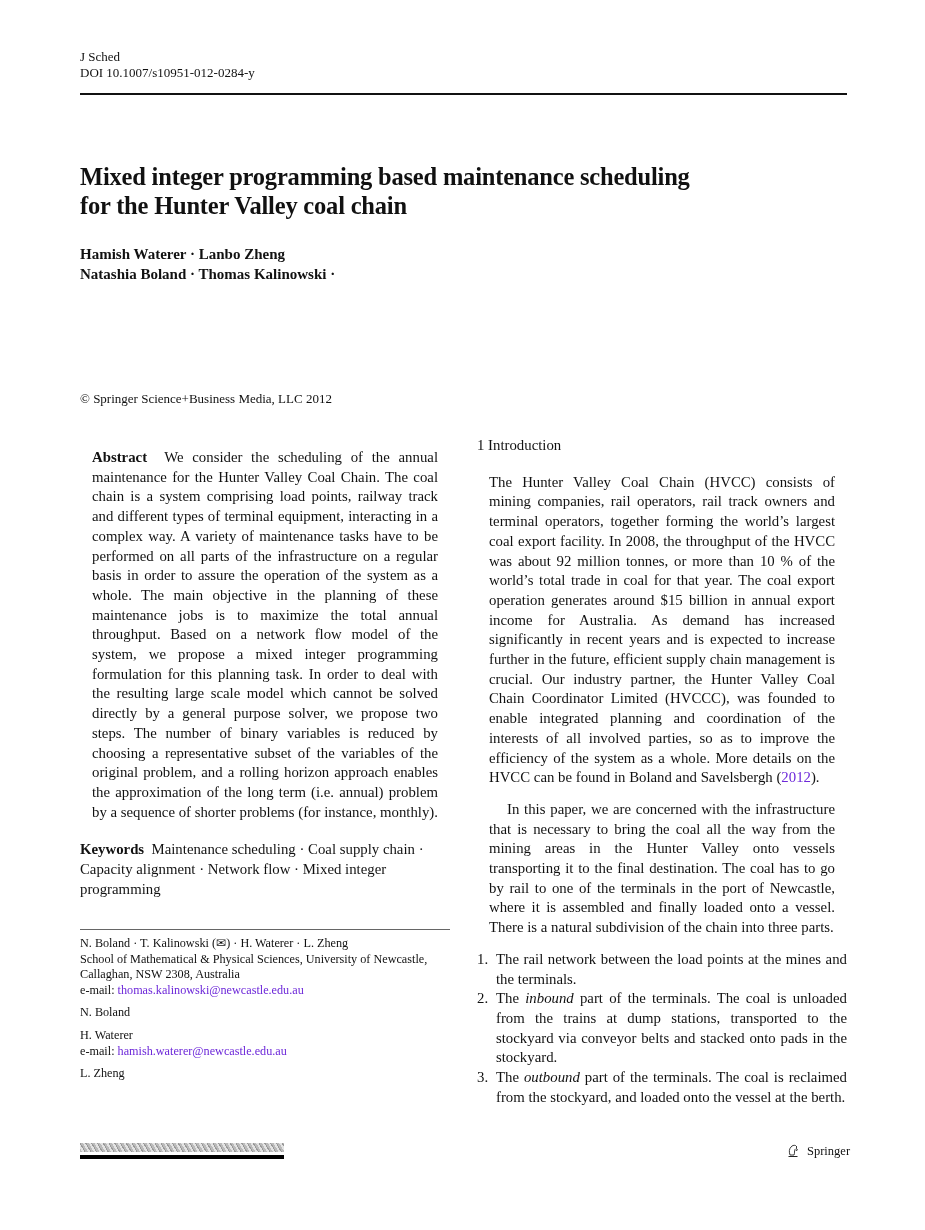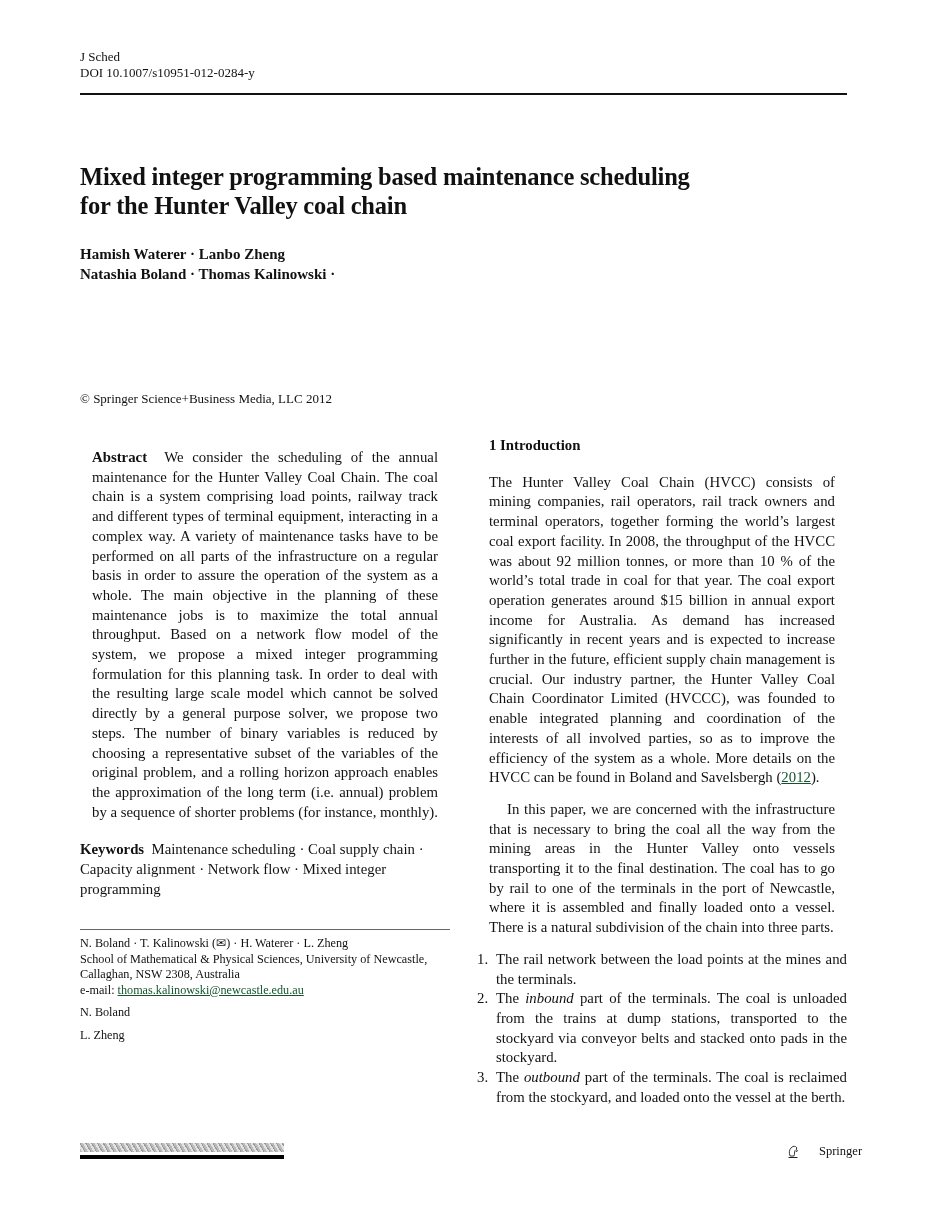--- a/index.html
+++ b/index.html
@@ -14,35 +14,35 @@
     font-size: 24.5px; font-weight: bold; line-height: 29px; margin: 0; letter-spacing: -0.2px;
   }
   .authors { position: absolute; left: 80px; top: 244px; font-size: 15px; font-weight: bold; line-height: 20px; }
   .copyright { position: absolute; left: 80px; top: 391px; font-size: 13px; }
   .col { position: absolute; top: 436px; width: 370px; font-size: 14.8px; line-height: 19.7px; }
   .col-left { left: 80px; }
   .col-right { left: 477px; }
   .justify { text-align: justify; margin: 12px; }
   .abstract-label, .kw-label { font-weight: bold; }
   .keywords { margin-top: 18px; text-align: left; }
-  .sec-head { font-weight: bold; margin: 0 0 17px 12px; font-size: 14.8px; }
+  .sec-head { font-weight: normal; margin: 0 0 17px 0; font-size: 14.8px; }
   .indent { text-indent: 18px; }
   ol.parts { list-style: none; padding: 0; margin: 8px 0 0 0; }
   ol.parts li { position: relative; padding-left: 19px; text-align: justify; }
   ol.parts li .num { position: absolute; left: 0; top: 0; }
-  .link { color: #14532d; text-decoration: underline; }
+  .link { color: #6d28d9; }
   .foot-rule { position: absolute; left: 80px; top: 929px; width: 370px; height: 1px; background: #666; }
   .footnote { position: absolute; left: 80px; top: 936px; width: 370px; font-size: 12.2px; line-height: 15.6px; }
   .fn-block { margin-bottom: 7px; }
   .barcode {
     position: absolute; left: 80px; top: 1143px; width: 204px; height: 9px;
     background: repeating-linear-gradient(60deg, #bbb 0 2px, #e4e4e4 2px 4px, #999 4px 5px);
   }
   .bar-black { position: absolute; left: 80px; top: 1155px; width: 204px; height: 4px; background: #000; }
-  .springer { position: absolute; left: 787px; top: 1144px; font-size: 12.5px; display: flex; align-items: center; gap: 20px; }
+  .springer { position: absolute; left: 787px; top: 1144px; font-size: 12.5px; display: flex; align-items: flex-start; gap: 8px; }
   .springer svg { display: block; }
 </style>
 </head>
 <body>
 
 <div class="journal">
   <div>J Sched</div>
   <div>DOI 10.1007/s10951-012-0284-y</div>
 </div>
 <div class="top-rule"></div>
@@ -76,20 +76,24 @@
     <div>N. Boland · T. Kalinowski (✉) · H. Waterer · L. Zheng</div>
     <div>School of Mathematical &amp; Physical Sciences, University of Newcastle, Callaghan, NSW 2308, Australia</div>
     <div>
       <span>e-mail: </span><span class="link">thomas.kalinowski@newcastle.edu.au</span>
     </div>
   </div>
   <div class="fn-block">
     <div>N. Boland</div>
   </div>
   <div class="fn-block">
+    <div>H. Waterer</div>
+    <div><span>e-mail: </span><span class="link">hamish.waterer@newcastle.edu.au</span></div>
+  </div>
+  <div class="fn-block">
     <div>L. Zheng</div>
   </div>
 </div>
 
 <div class="col col-right">
   <div class="sec-head">1  Introduction</div>
   <p class="justify">
     <span>The Hunter Valley Coal Chain (HVCC) consists of mining companies, rail operators, rail track owners and terminal operators, together forming the world’s largest coal export facility. In 2008, the throughput of the HVCC was about 92 million tonnes, or more than 10 % of the world’s total trade in coal for that year. The coal export operation generates around $15 billion in annual export income for Australia. As demand has increased significantly in recent years and is expected to increase further in the future, efficient supply chain management is crucial. Our industry partner, the Hunter Valley Coal Chain Coordinator Limited (HVCCC), was founded to enable integrated planning and coordination of the interests of all involved parties, so as to improve the efficiency of the system as a whole. More details on the HVCC can be found in Boland and Savelsbergh (</span><span class="link">2012</span><span>).</span>
   </p>
   <p class="justify indent">In this paper, we are concerned with the infrastructure that is necessary to bring the coal all the way from the mining areas in the Hunter Valley onto vessels transporting it to the final destination. The coal has to go by rail to one of the terminals in the port of Newcastle, where it is assembled and finally loaded onto a vessel. There is a natural subdivision of the chain into three parts.</p>

